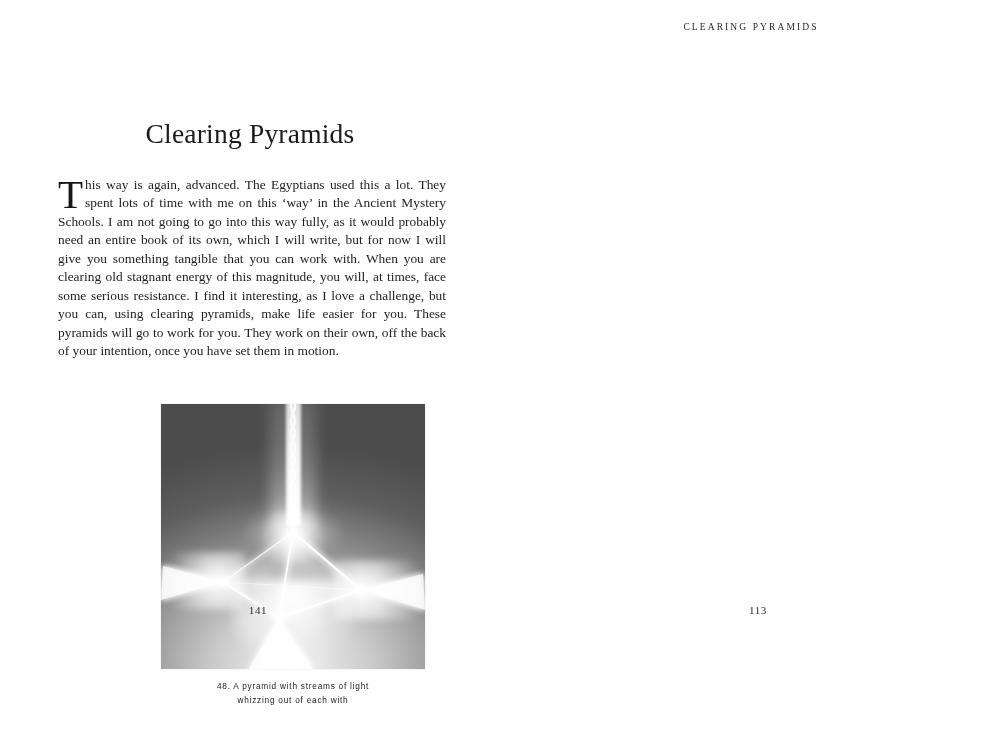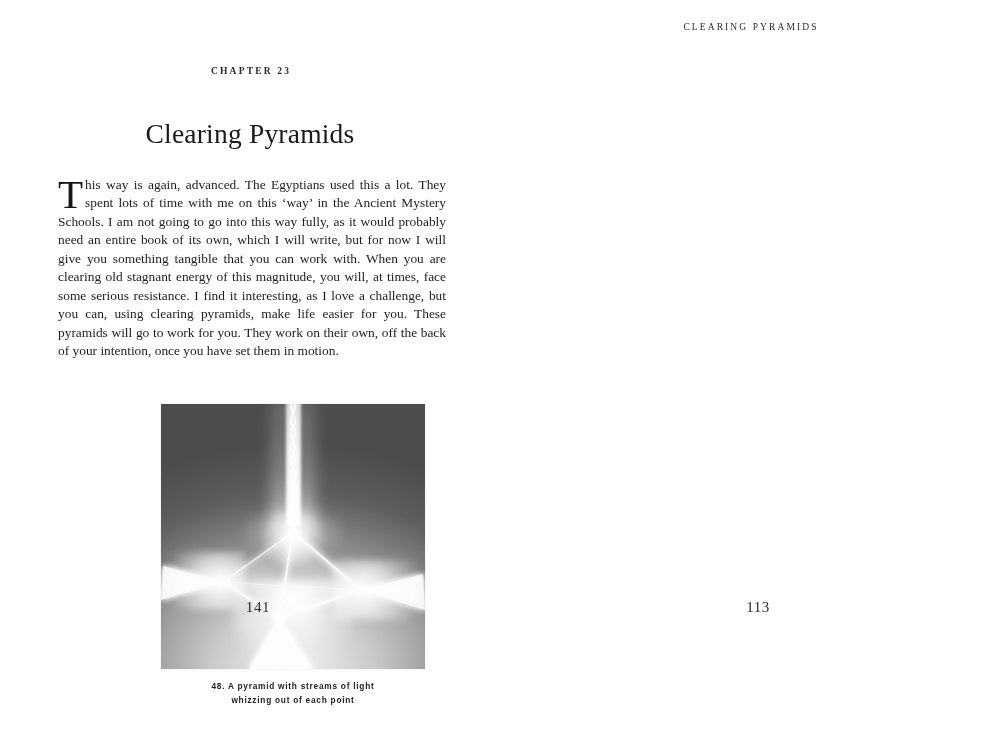--- a/index.html
+++ b/index.html
@@ -116,21 +116,21 @@
   .figure-img {
     position: relative;
     overflow: hidden;
     box-shadow: 0 0 0 0.5px rgba(0,0,0,0.07);
   }
   .caption {
     margin-top: 11px;
     text-align: center;
     font-family: "Liberation Sans", sans-serif;
     font-size: 8.3px;
-    font-weight: 700;
+    font-weight: 400;
     letter-spacing: 0.75px;
     line-height: 13.5px;
     color: #222222;
   }
   .caption span { display: block; }
 
   
   .fig48 { left: 121px; top: 388px; width: 264px; }
   .fig48 .figure-img {
     width: 264px;
@@ -218,33 +218,32 @@
   }
 
   
   .folio {
     position: absolute;
     bottom: 30px;
     left: 16px;
     right: 0;
     text-align: center;
     font-family: "Liberation Serif", serif;
-    font-size: 15px;
+    font-size: 11px;
     letter-spacing: 0.6px;
     color: #2b2b2b;
   }
 </style>
 </head>
 <body>
 
 <div class="spread">
 
   <div class="page page-left">
 
-    <div class="chapter-label">CHAPTER 23</div>
 
     <h1 class="chapter-title">Clearing Pyramids</h1>
 
     <div class="col col-left">
       <p class="first dropcap-para">
         <span class="dropcap">T</span><span>his way is again, advanced. The Egyptians used this a lot. They spent lots of time with me on this ‘way’ in the Ancient Mystery Schools. I am not going to go into this way fully, as it would probably need an entire book of its own, which I will write, but for now I will give you something tangible that you can work with. When you are clearing old stagnant energy of this magnitude, you will, at times, face some serious resistance. I find it interesting, as I love a challenge, but you can, using clearing pyramids, make life easier for you. These pyramids will go to work for you. They work on their own, off the back of your intention, once you have set them in motion.</span>
       </p>
     </div>
 
     <figure class="figure fig48">
@@ -318,21 +317,21 @@
         </svg>
 
         <div class="glow burst-apex"></div>
         <div class="glow burst-left"></div>
         <div class="glow burst-right"></div>
         <div class="glow burst-front"></div>
       </div>
 
       <figcaption class="caption">
         <span>48. A pyramid with streams of light</span>
-        <span>whizzing out of each point</span>
+        <span>whizzing out of each with</span>
       </figcaption>
     </figure>
 
     <div class="folio">141</div>
   </div>
 
   <div class="page page-right">
 
     <div class="running-head">CLEARING PYRAMIDS</div>
 

